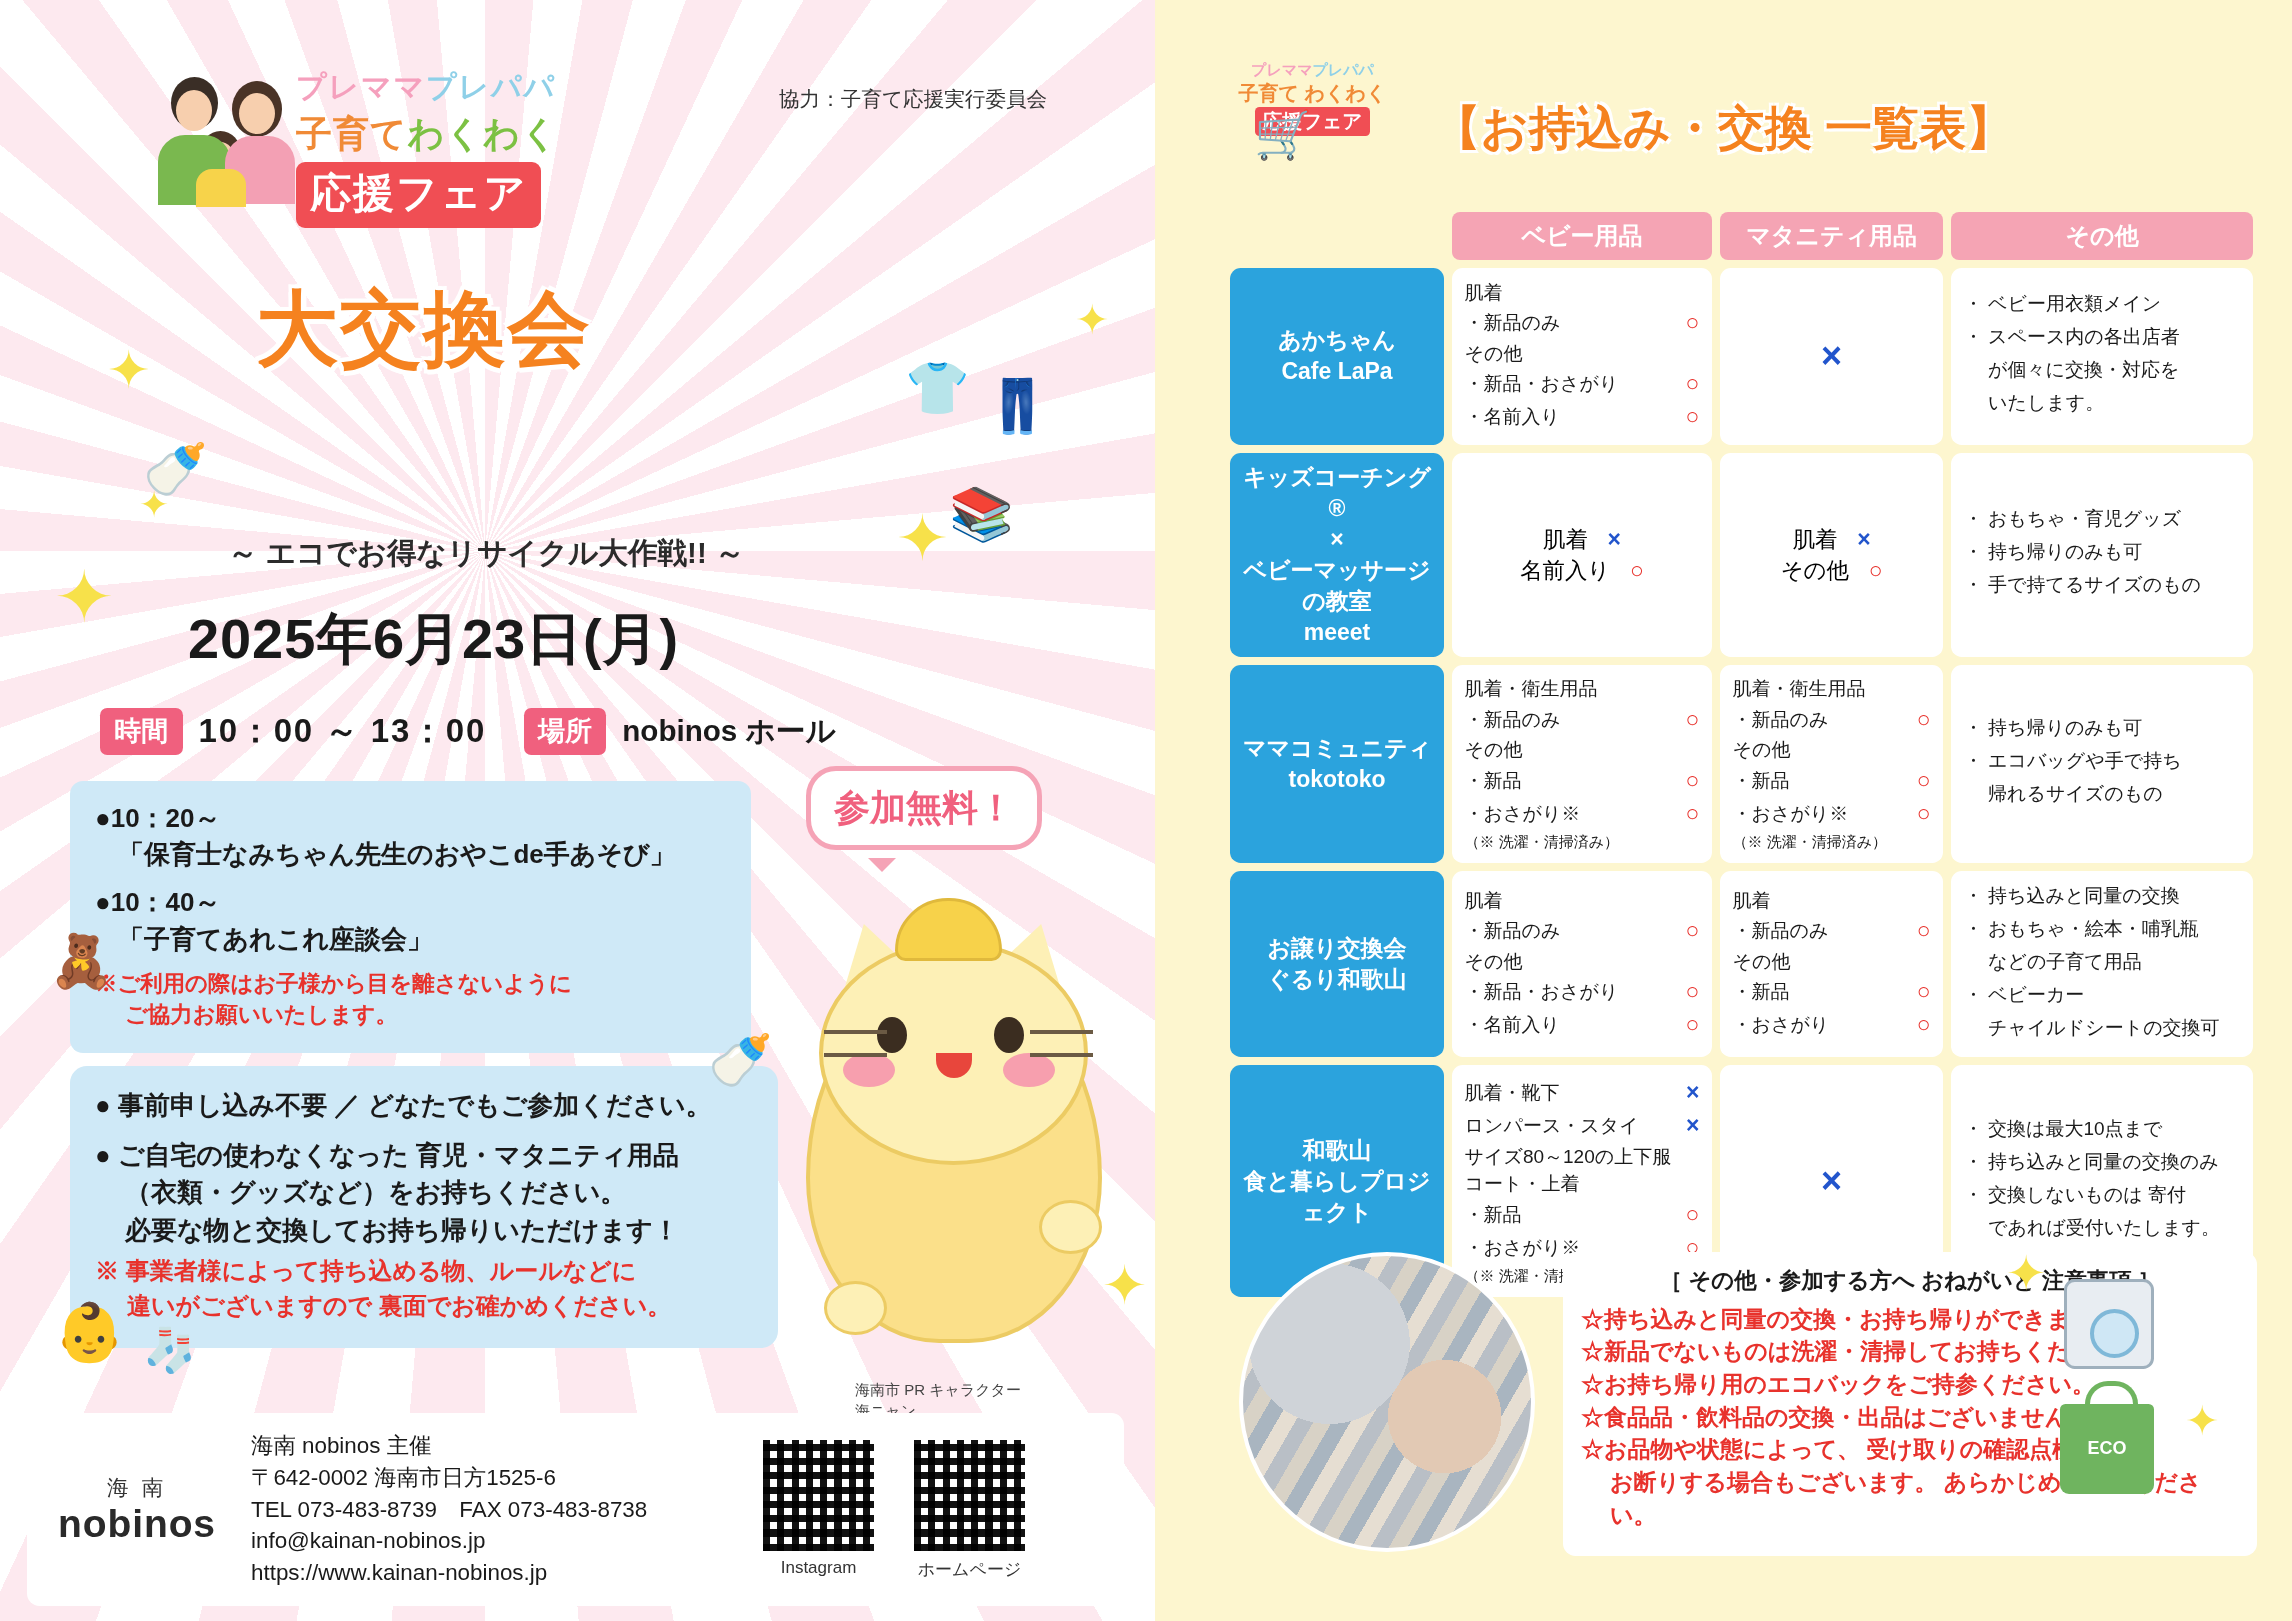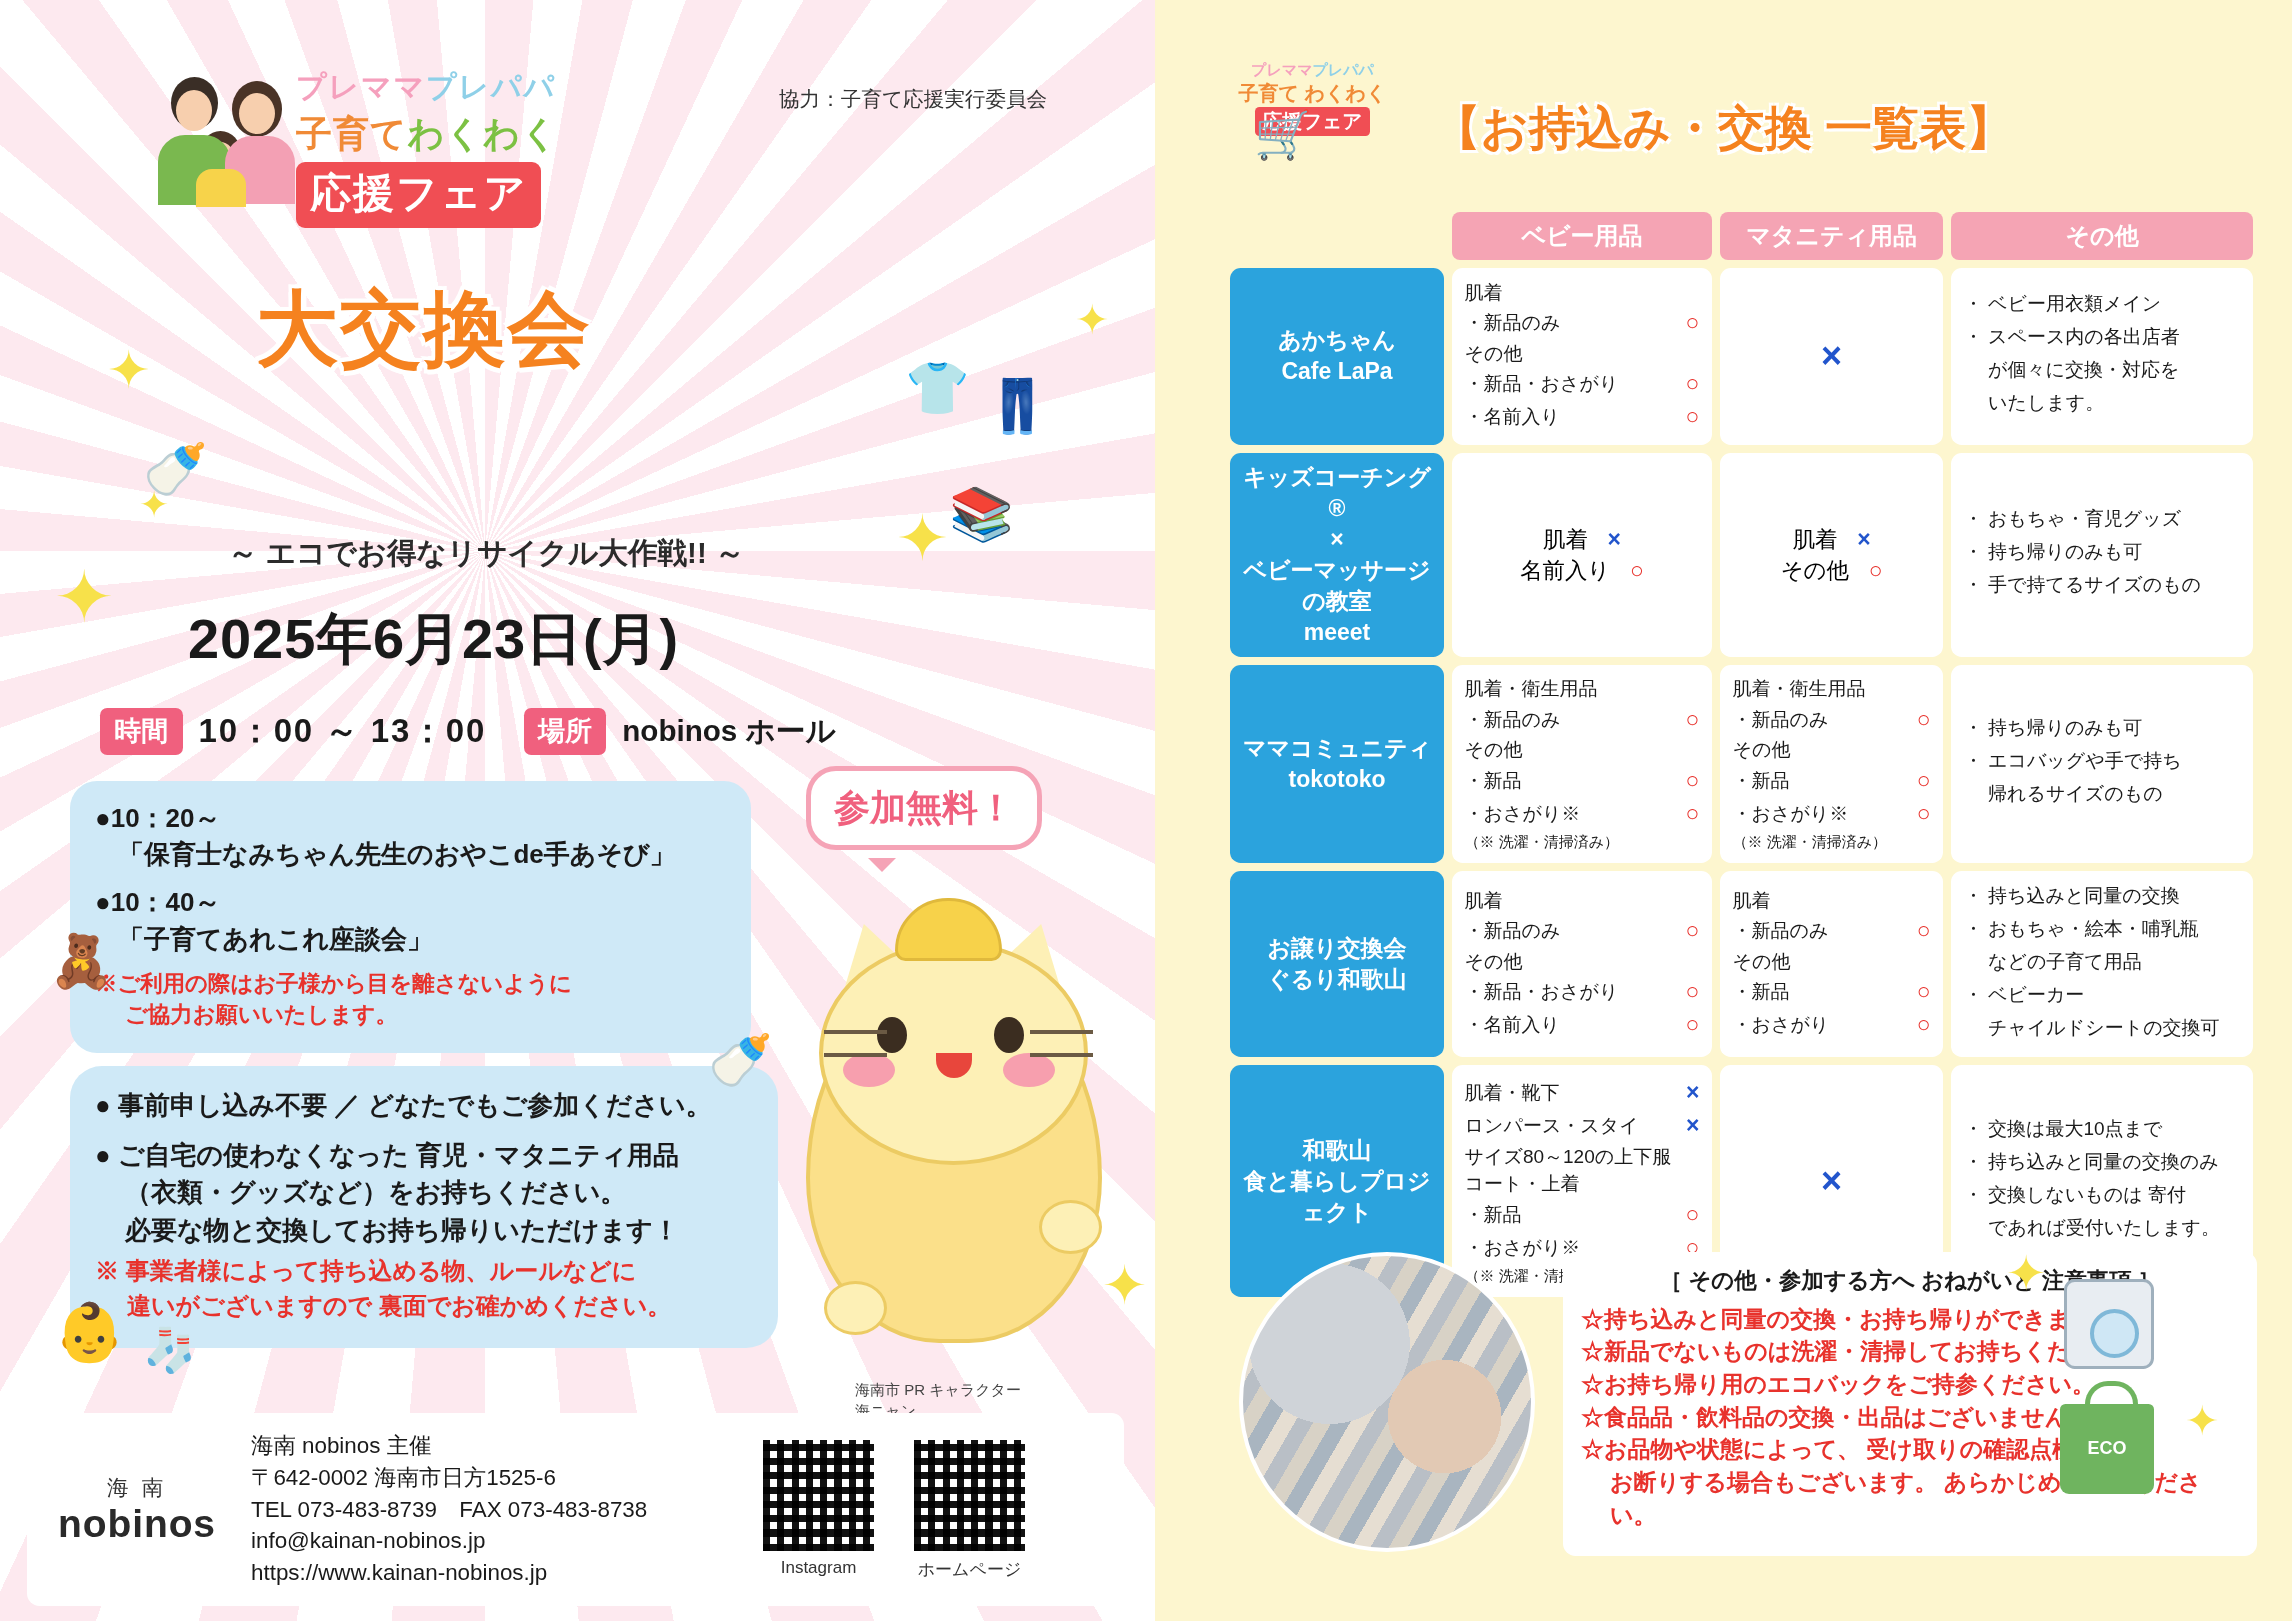--- a/index.html
+++ b/index.html
@@ -57,30 +57,30 @@
   }
 
   .tag { display:inline-block; background:#f0607e; color:#fff; font-weight:bold;
          padding:5.4px 14.3px; border-radius:7.2px; font-size:27px; }
   .row-time { position:absolute; left:76px; top:708px; display:flex; align-items:center; gap:16px;margin-left:24px; }
   .row-time .txt { font-size:33px; font-weight:bold; color:#1a1a1a; letter-spacing:1.8px; }
   .row-time .txt2 { font-size:29.6px; font-weight:bold; color:#1a1a1a; }
 
   .bluebox {
     position:absolute; left:70px; top:781px; width:681px;
-    background:#cfe9f7; border-radius:27px; padding:19.7px 25px 23px;
+    background:#cfe9f7; border-radius:13px; padding:19.7px 25px 23px;
   }
   .bluebox .li { font-size:26px; font-weight:bold; color:#1a1a1a; margin-bottom:1.8px; }
   .bluebox .li2 { font-size:26px; font-weight:bold; color:#1a1a1a; margin:0 0 12.5px 23px; }
   .bluebox .note { font-size:22.4px; font-weight:bold; color:#e8322c; line-height:1.35; margin-top:5.4px;}
   .bluebox .note span { display:block; margin-left:30px; }
 
   .bluebox2 {
     position:absolute; left:70px; top:1066px; width:708px;
-    background:#cfe9f7; border-radius:32px; padding:21.5px 25px 25px;
+    background:#cfe9f7; border-radius:17px; padding:21.5px 25px 25px;
   }
   .bluebox2 .li { font-size:26px; font-weight:bold; color:#1a1a1a; margin-bottom:14.3px; }
   .bluebox2 .li3 { font-size:26px; font-weight:bold; color:#1a1a1a; line-height:1.45; }
   .bluebox2 .ind { margin-left:30px; }
   .bluebox2 .note { font-size:24px; font-weight:bold; color:#e8322c; line-height:1.45; margin-top:4px; }
   .bluebox2 .note span { display:block; margin-left:32px; }
 
   .free-badge {
     position:absolute; left:806px; top:766px;
     background:#fff; border:5.4px solid #f5a3b6; border-radius:30px;

